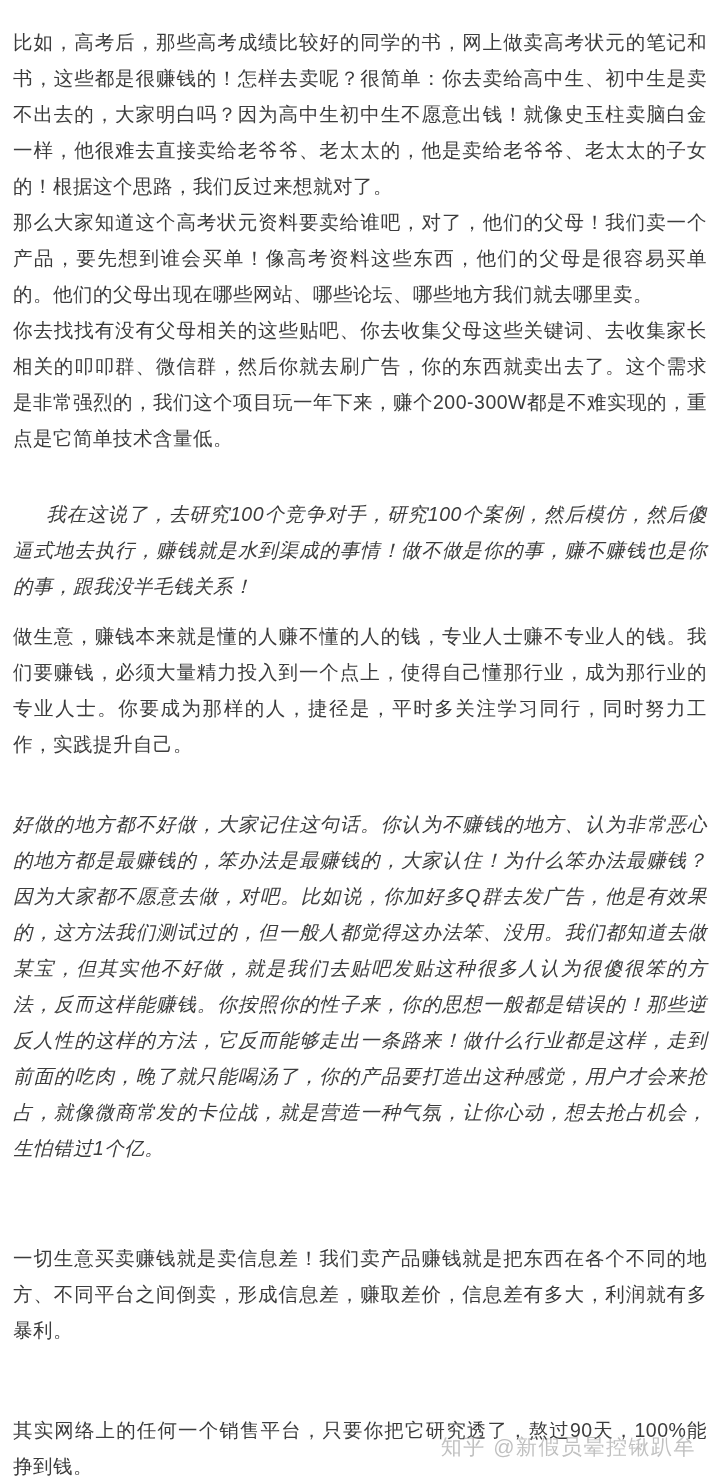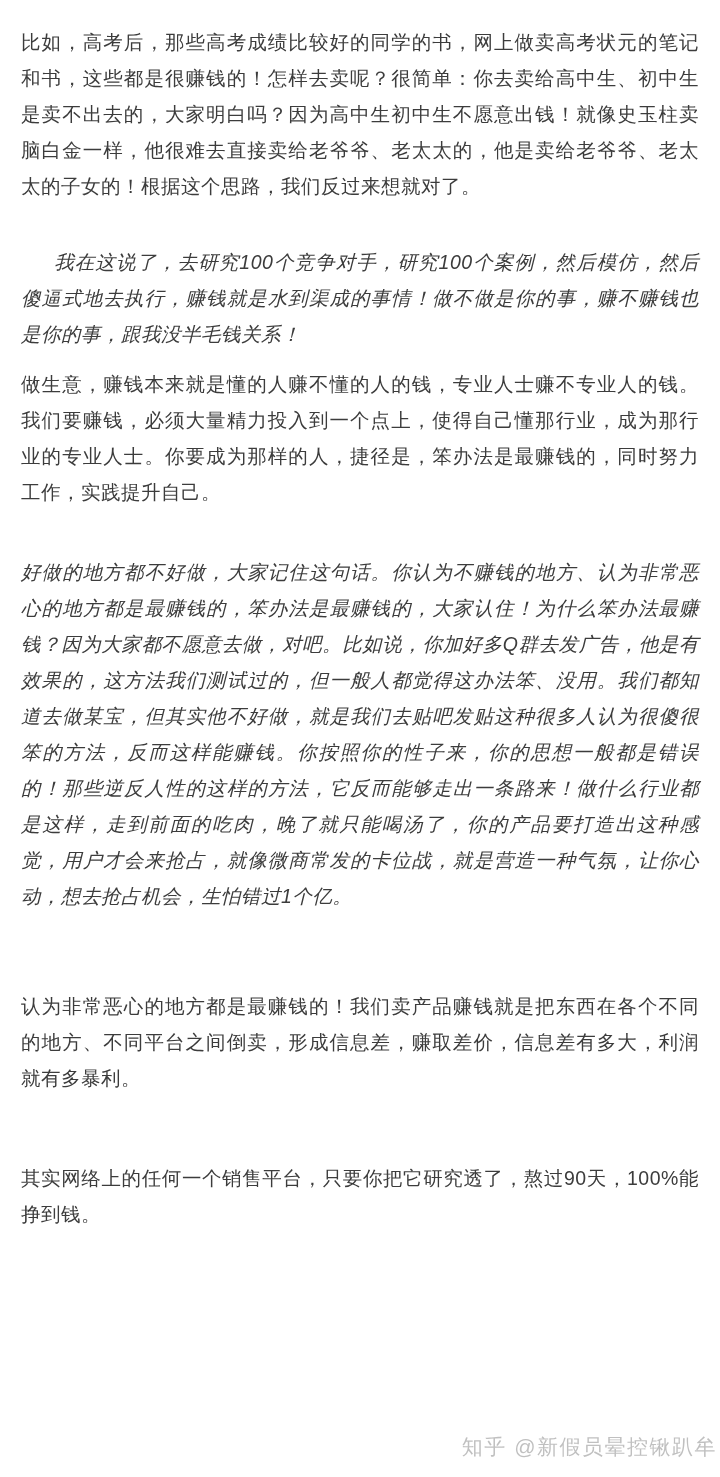--- a/index.html
+++ b/index.html
@@ -21,46 +21,48 @@
     width: 720px;
     padding: 24px 13px 0 13px;
     box-sizing: border-box;
     color: #3c3c3c;
     font-size: 19.5px;
     line-height: 36px;
     text-align: justify;
     letter-spacing: 0.5px;
   }
   .article p {
-    margin: 8px;
+    margin: 0;
   }
   .indent { text-indent: 1.7em; }
   .mt0  { margin-top: 0 !important; }
   .mt14 { margin-top: 14px !important; }
   .mt40 { margin-top: 40px !important; font-style: italic; }
   .mt44 { margin-top: 44px !important; font-style: italic; }
   .mt64 { margin-top: 64px !important; }
   .mt74 { margin-top: 74px !important; }
   .watermark {
     position: absolute;
-    right: 3px;
+    right: 24px;
     bottom: 16px;
     color: rgba(150, 150, 150, 0.6);
     font-size: 21px;
     letter-spacing: 1.5px;
     white-space: nowrap;
     pointer-events: none;
   }
 </style>
 </head>
 <body>
 
 <div class="article">
   <p class="mt0">比如，高考后，那些高考成绩比较好的同学的书，网上做卖高考状元的笔记和书，这些都是很赚钱的！怎样去卖呢？很简单：你去卖给高中生、初中生是卖不出去的，大家明白吗？因为高中生初中生不愿意出钱！就像史玉柱卖脑白金一样，他很难去直接卖给老爷爷、老太太的，他是卖给老爷爷、老太太的子女的！根据这个思路，我们反过来想就对了。</p>
+  <p class="mt0">那么大家知道这个高考状元资料要卖给谁吧，对了，他们的父母！我们卖一个产品，要先想到谁会买单！像高考资料这些东西，他们的父母是很容易买单的。他们的父母出现在哪些网站、哪些论坛、哪些地方我们就去哪里卖。</p>
+  <p class="mt0">你去找找有没有父母相关的这些贴吧、你去收集父母这些关键词、去收集家长相关的叩叩群、微信群，然后你就去刷广告，你的东西就卖出去了。这个需求是非常强烈的，我们这个项目玩一年下来，赚个200-300W都是不难实现的，重点是它简单技术含量低。</p>
   <p class="mt40 indent">我在这说了，去研究100个竞争对手，研究100个案例，然后模仿，然后傻逼式地去执行，赚钱就是水到渠成的事情！做不做是你的事，赚不赚钱也是你的事，跟我没半毛钱关系！</p>
-  <p class="mt14">做生意，赚钱本来就是懂的人赚不懂的人的钱，专业人士赚不专业人的钱。我们要赚钱，必须大量精力投入到一个点上，使得自己懂那行业，成为那行业的专业人士。你要成为那样的人，捷径是，笨办法是最赚钱的，同时努力工作，实践提升自己。</p>
+  <p class="mt14">做生意，赚钱本来就是懂的人赚不懂的人的钱，专业人士赚不专业人的钱。我们要赚钱，必须大量精力投入到一个点上，使得自己懂那行业，成为那行业的专业人士。你要成为那样的人，捷径是，平时多关注学习同行，同时努力工作，实践提升自己。</p>
   <p class="mt44">好做的地方都不好做，大家记住这句话。你认为不赚钱的地方、认为非常恶心的地方都是最赚钱的，笨办法是最赚钱的，大家认住！为什么笨办法最赚钱？因为大家都不愿意去做，对吧。比如说，你加好多Q群去发广告，他是有效果的，这方法我们测试过的，但一般人都觉得这办法笨、没用。我们都知道去做某宝，但其实他不好做，就是我们去贴吧发贴这种很多人认为很傻很笨的方法，反而这样能赚钱。你按照你的性子来，你的思想一般都是错误的！那些逆反人性的这样的方法，它反而能够走出一条路来！做什么行业都是这样，走到前面的吃肉，晚了就只能喝汤了，你的产品要打造出这种感觉，用户才会来抢占，就像微商常发的卡位战，就是营造一种气氛，让你心动，想去抢占机会，生怕错过1个亿。</p>
-  <p class="mt74">认为非常恶心的地方都是最赚钱的！我们卖产品赚钱就是把东西在各个不同的地方、不同平台之间倒卖，形成信息差，赚取差价，信息差有多大，利润就有多暴利。</p>
+  <p class="mt74">一切生意买卖赚钱就是卖信息差！我们卖产品赚钱就是把东西在各个不同的地方、不同平台之间倒卖，形成信息差，赚取差价，信息差有多大，利润就有多暴利。</p>
   <p class="mt64">其实网络上的任何一个销售平台，只要你把它研究透了，熬过90天，100%能挣到钱。</p>
 
 </div>
 
 <div class="watermark">知乎 @新假员晕控锹趴牟</div>
 
 </body></html>

